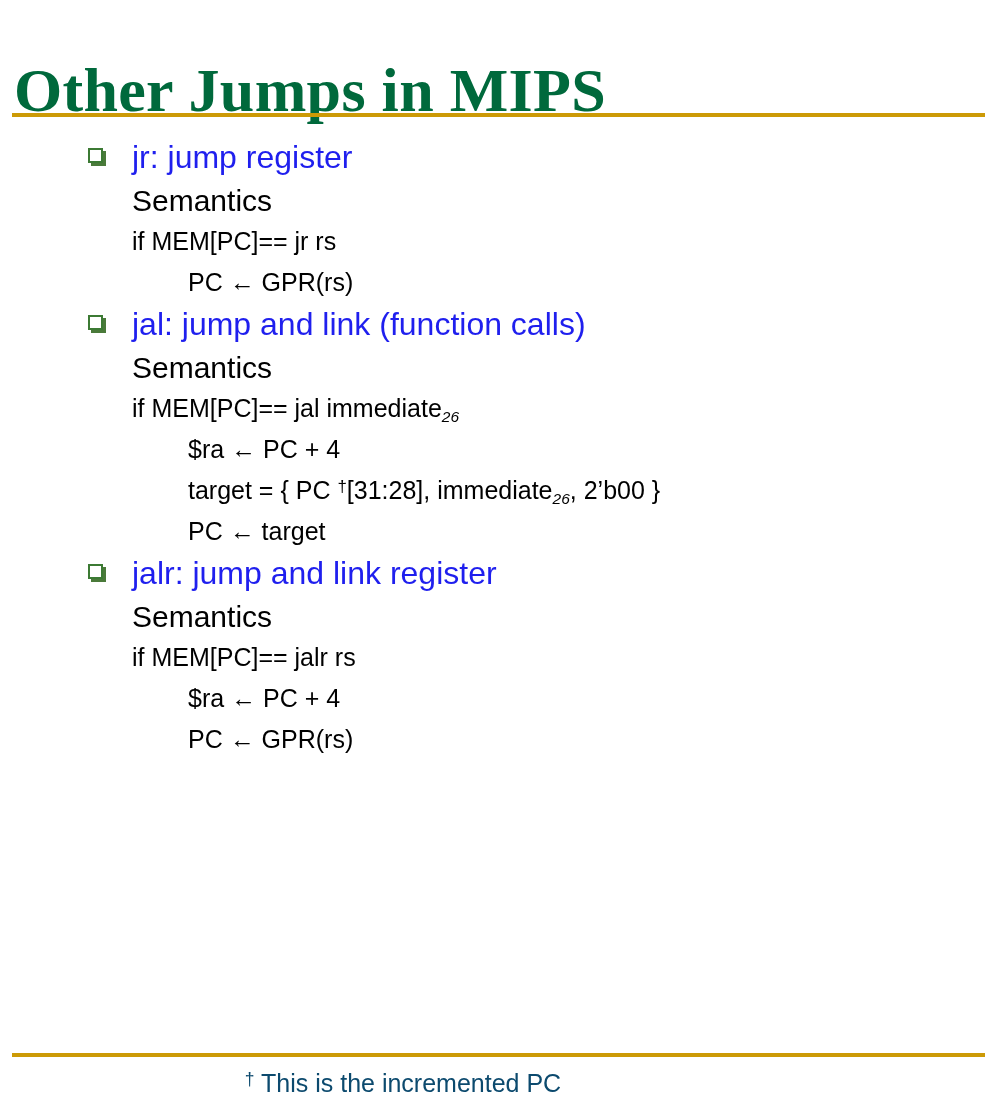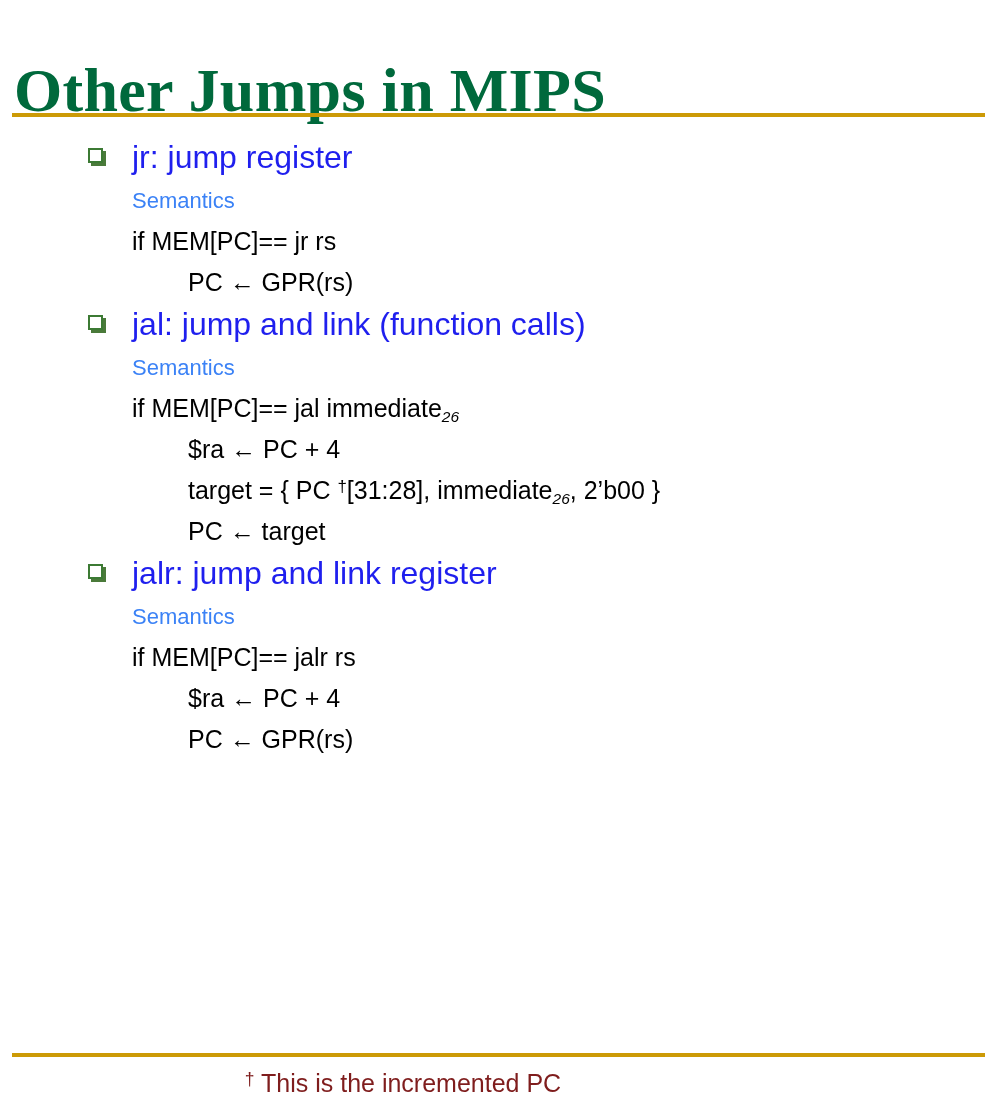--- a/index.html
+++ b/index.html
@@ -82,23 +82,23 @@
   .bullet-text {
     font-size: 32px;
     line-height: 42px;
     color: #1F1FEE;
     white-space: nowrap;
   }
 
   
   .plain-line {
     padding-left: 132px;
-    font-size: 22px;
+    font-size: 30px;
     line-height: 41px;
-    color: #3b82f6;
+    color: #000000;
     white-space: nowrap;
   }
 
   
   .code-line {
     padding-left: 132px;
     font-size: 25px;
     line-height: 41px;
     color: #000000;
     white-space: nowrap;
@@ -124,21 +124,21 @@
   
   .footnote {
     position: absolute;
     left: 0;
     top: 1066px;
     width: 806px;
     text-align: center;
     font-family: "Liberation Sans", sans-serif;
     font-size: 25px;
     line-height: 34px;
-    color: #7f1d1d;
+    color: #0c4a6e;
     white-space: nowrap;
   }
   .footnote sup {
     font-size: 0.70em;
     line-height: 0;
     vertical-align: baseline;
     position: relative;
     top: -0.40em;
   }
 </style>

